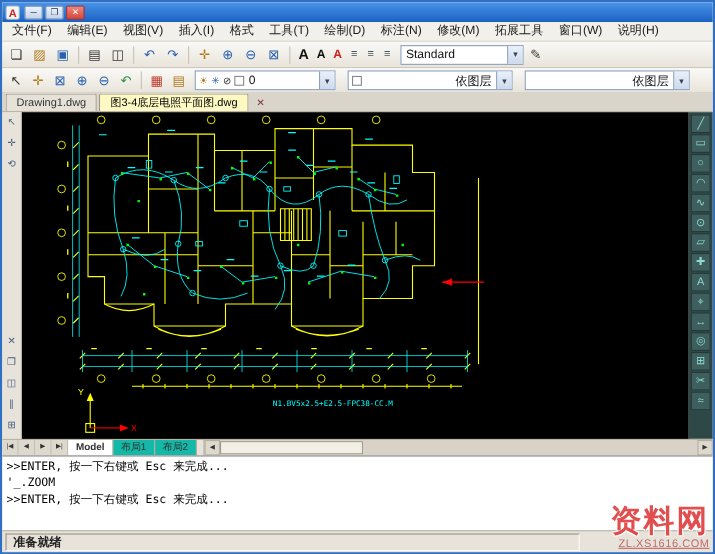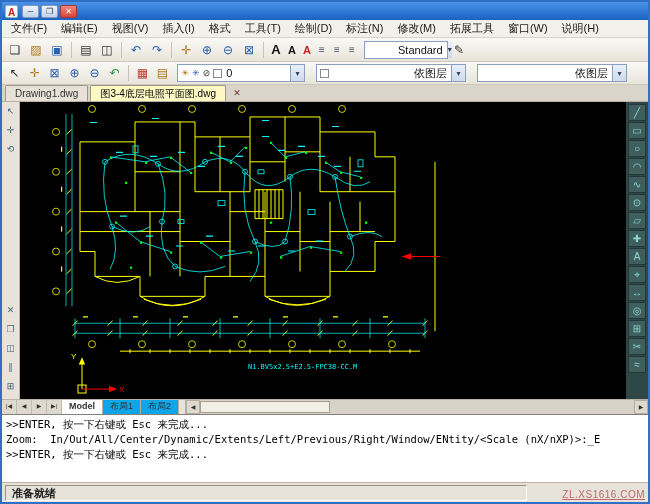--- a/index.html
+++ b/index.html
@@ -37,21 +37,21 @@
   .a3{font-weight:bold;font-size:11px;color:#c22;width:14px;text-align:center}
   .alicon{font-size:10px;color:#456;width:14px;text-align:center}
 
   .combo { height:18px; background:#fff; border:1px solid #8aa0bd; display:flex; align-items:center;
            font-size:11px; color:#111; }
   .combo .val { padding:0 4px; white-space:nowrap; }
   .combo .spacer { flex:1; }
   .combo .arrow { width:14px; align-self:stretch; background:linear-gradient(#e9f0fa,#cdd9ec);
                   border-left:1px solid #8aa0bd; color:#345; font-size:8px;
                   display:flex; align-items:center; justify-content:center; }
-  .style-combo { width:84px; margin-left:4px;padding-left:29px; }
+  .style-combo { width:112px; margin-left:4px; }
   .layer-combo { width:128px; margin-left:4px; }
   .mini { font-size:9px; margin-left:3px; }
   .swatch { width:9px; height:9px; background:#fff; border:1px solid #888; margin-left:3px; flex:0 0 9px; }
   .color-combo { width:150px; margin-left:10px; }
   .lt-combo { width:150px; margin-left:10px; }
 
   
   .tabbar { flex:0 0 17px; background:#d9d5ca; display:flex; align-items:flex-end; padding:0 0 0 3px; gap:2px;
             border-bottom:1px solid #b8b2a4; }
   .dtab { height:16px; line-height:15px; padding:0 9px; font-size:10px; background:#e6e2d8;
@@ -71,21 +71,21 @@
   .righttools { flex:0 0 22px; background:#2e4847; display:flex; flex-direction:column; align-items:center;
                 padding:2px 0; gap:1px; }
   .rtool { width:18px; height:17px; background:#3e5f5d; border:1px solid #243837; color:#8fd9d2;
            font-size:10px; line-height:15px; text-align:center; }
 
   
   .layoutbar { flex:0 0 14px; background:#e7e3da; border-top:1px solid #b9b3a5; display:flex;
                align-items:stretch; font-size:9px; }
   .navbtn { width:15px; text-align:center; line-height:13px; color:#333; background:#ded9cd;
             border-right:1px solid #c2bcae; font-size:6px; }
-  .ltab { padding:0 7px; line-height:13px; background:#0ea5e9; border-right:1px solid #b5ae9f; color:#333; white-space:nowrap; }
+  .ltab { padding:0 7px; line-height:13px; background:#14b8a6; border-right:1px solid #b5ae9f; color:#333; white-space:nowrap; }
   .ltab.active { background:#fff; font-weight:bold; }
   .hscroll { flex:1; display:flex; margin-left:6px; background:#d8d3c6; border-left:1px solid #b5ae9f; }
   .harrow { width:14px; line-height:12px; text-align:center; font-size:6px; color:#333; background:#ded9cd;
             border:1px solid #b5ae9f; }
   .hthumb { width:130px; background:#f2efe7; border:1px solid #a59e8e; margin:1px 0; }
   .hspacer { flex:1; }
 
   
   .command { flex:0 0 68px; background:#fff; border-top:1px solid #808080;
              font-family:"DejaVu Sans Mono","Liberation Mono",monospace; font-size:10.5px; line-height:15px;
@@ -340,26 +340,27 @@
     <div class="hscroll">
       <span class="harrow">◀</span>
       <span class="hthumb"></span>
       <span class="hspacer"></span>
       <span class="harrow">▶</span>
     </div>
   </div>
 
   <div class="command">
     <div class="cmdline">&gt;&gt;ENTER, 按一下右键或 Esc 来完成...</div>
-    <div class="cmdline">Zoom:  In/Out/All/Center/Dynamic/Extents/Left/Previous/Right/Window/ENtity/&lt;Scale (nX/nXP)&gt;:_E</div>
+    <div class="cmdline">'_.ZOOM</div>
     <div class="cmdline">&gt;&gt;ENTER, 按一下右键或 Esc 来完成...</div>
   </div>
 
   <div class="statusbar">
     <span class="spanel sp-ready">准备就绪</span>
     <span class="sp-gap"></span>
   </div>
 
   <div class="watermark">
+    <div class="wm-name">资料网</div>
     <div class="wm-site">ZL.XS1616.COM</div>
   </div>
 
 </div>
 
 </body></html>

